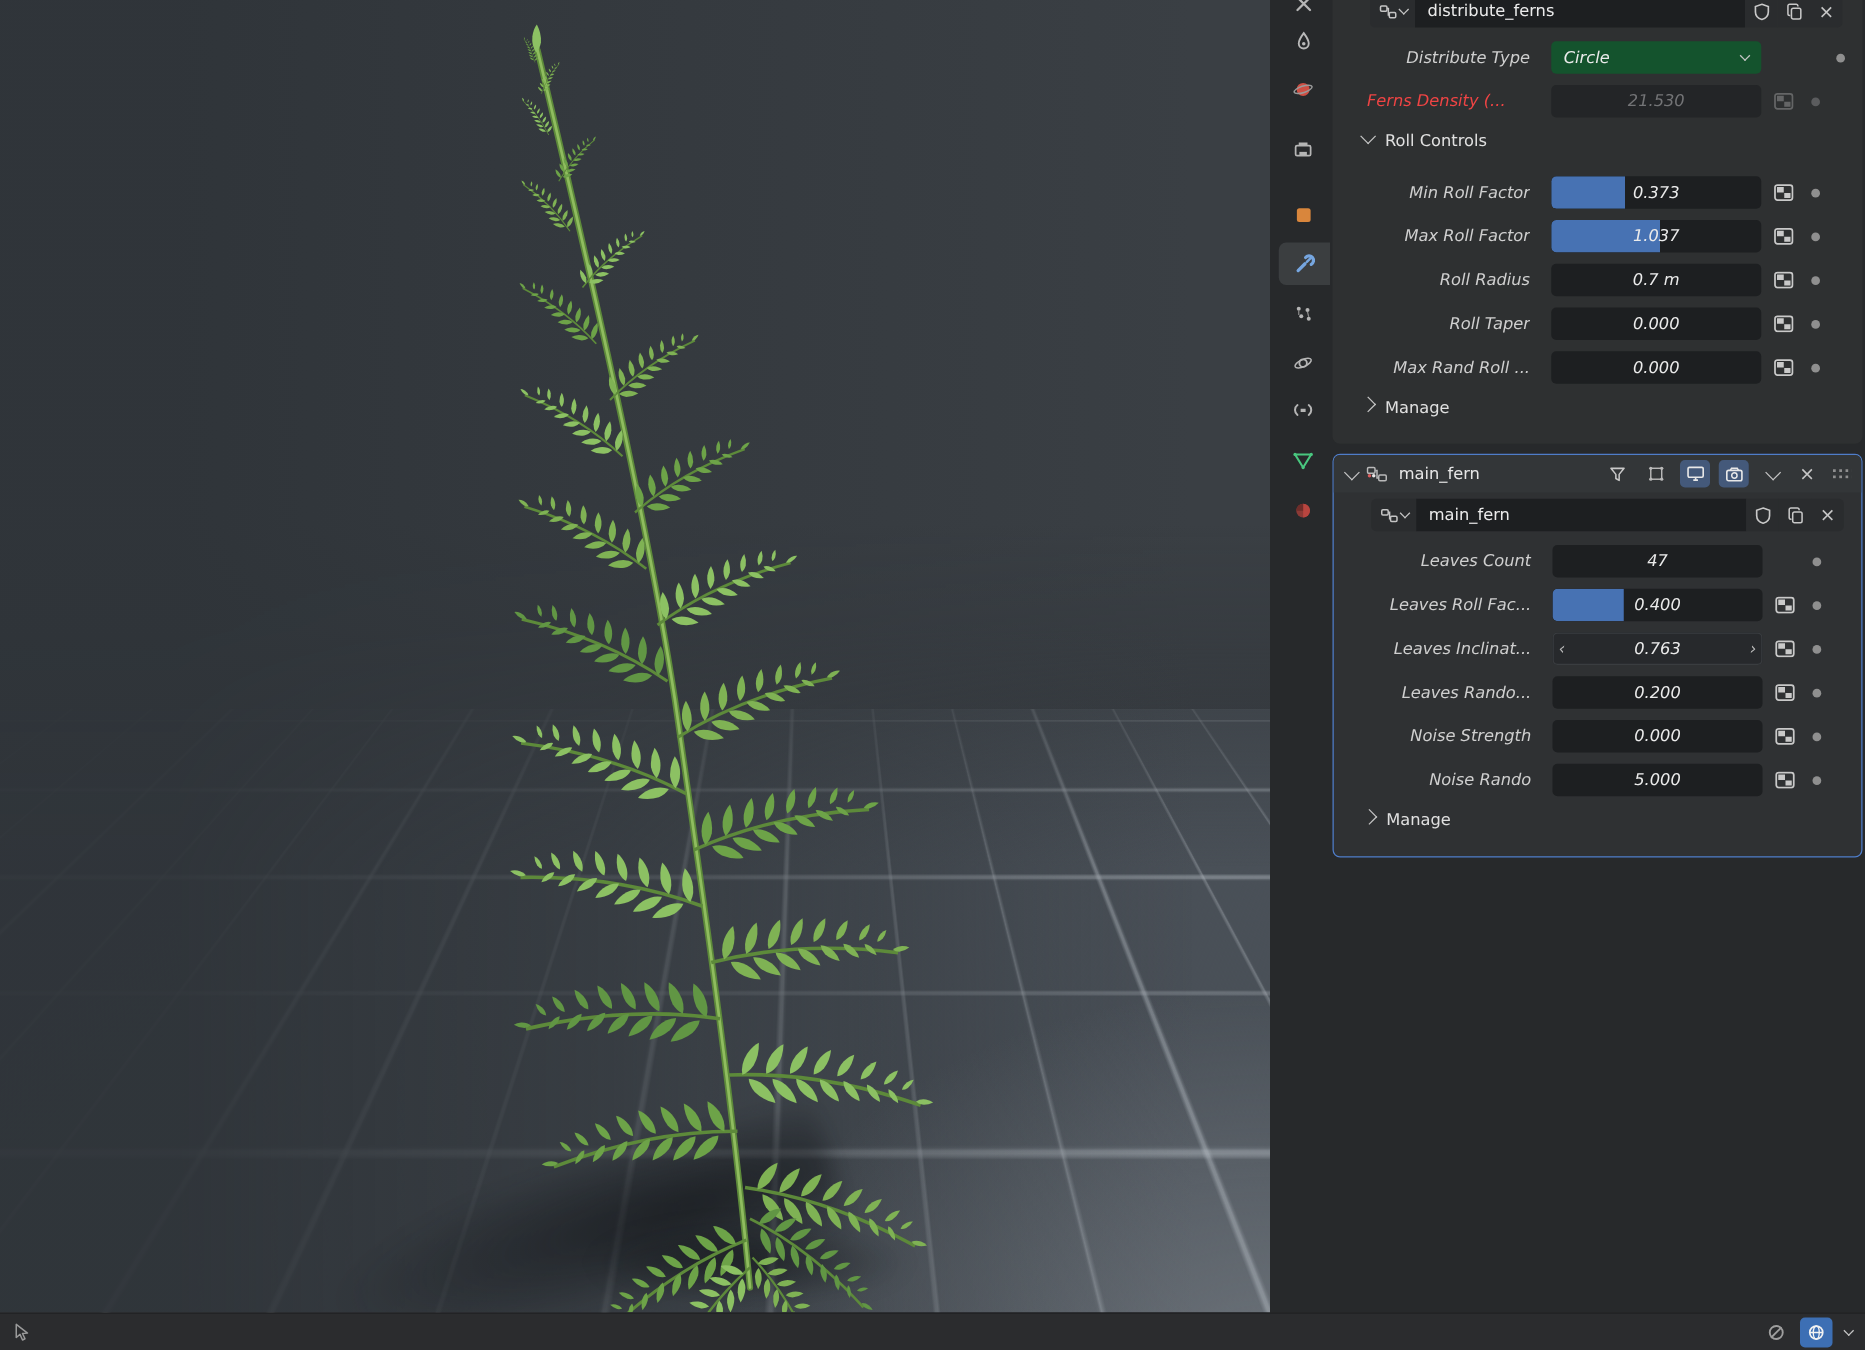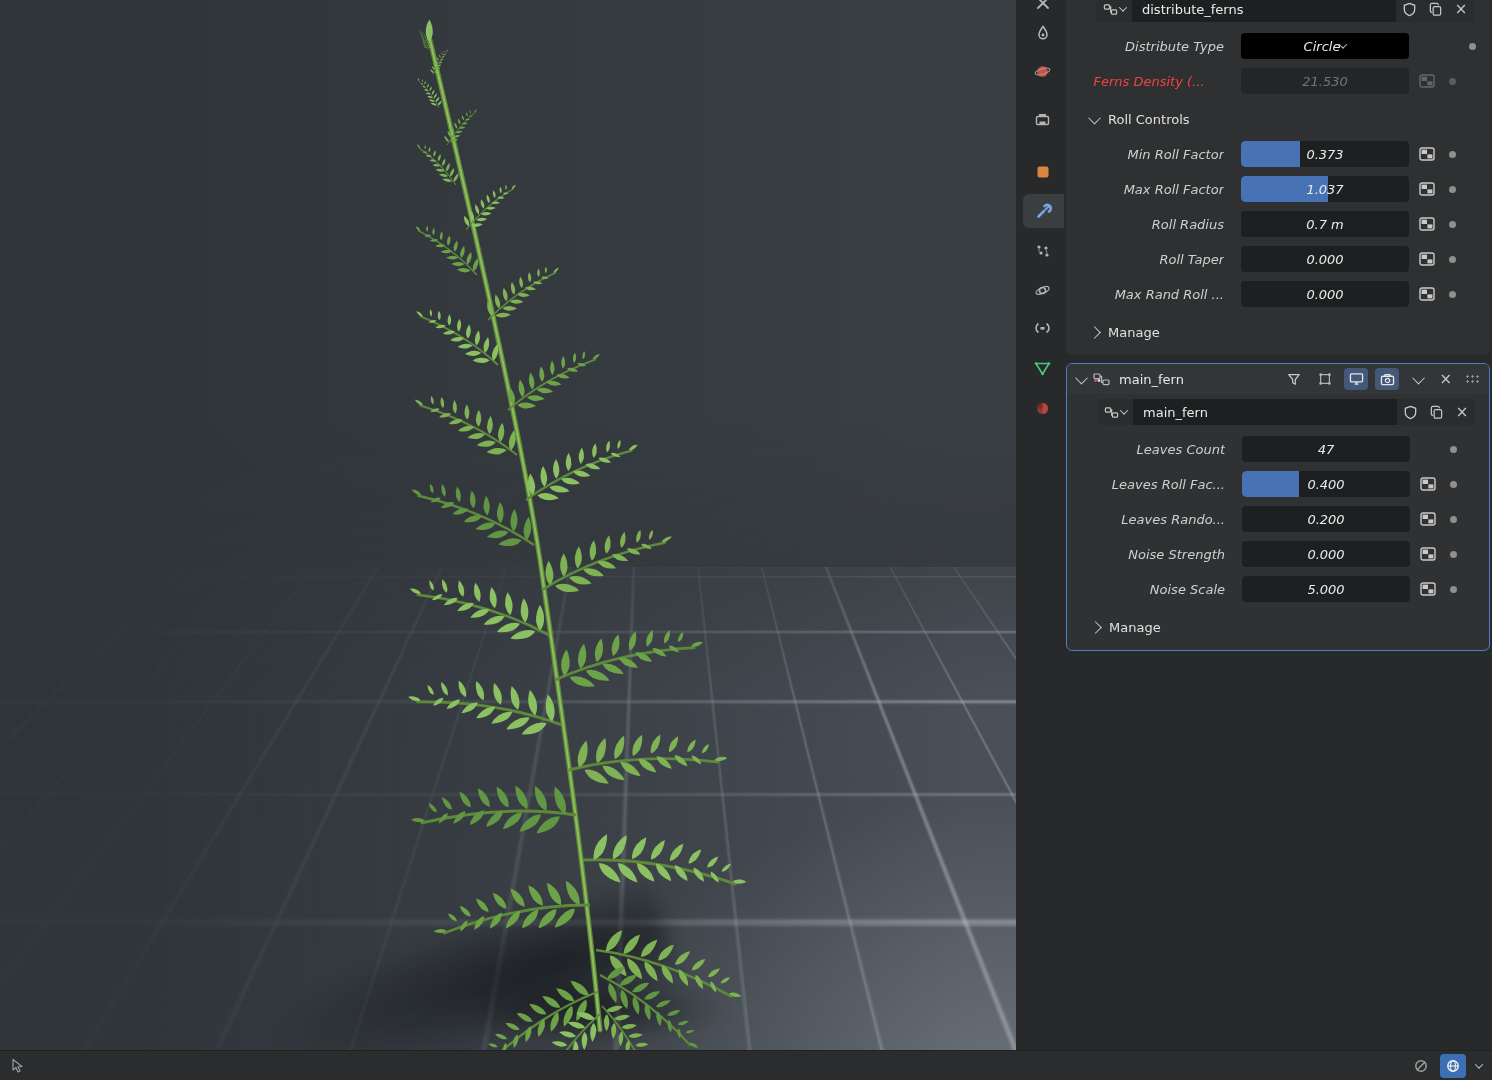--- a/index.html
+++ b/index.html
@@ -51,33 +51,33 @@
   .pblock.first{margin-top:-11px;padding-top:2px;}
   .pblock.active-mod{border:1.5px solid #4f7dc9;background:#2f3133;}
   .prow{display:flex;align-items:center;height:26px;margin:0 0 9px 0;padding-left:8px;font-style:italic;}
   .plabel{width:150px;margin-right:17px;text-align:right;font-size:13px;color:#cfcfcf;white-space:nowrap;overflow:hidden;flex:none;}
   .pfield{
     flex:none;width:168px;height:26px;background:#1d1f21;border-radius:4px;
     display:flex;align-items:center;justify-content:center;
     font-size:13px;color:#ebebeb;position:relative;overflow:hidden;cursor:default;
   }
   .pfield .val{position:relative;z-index:1;}
-  .pfield.dropdown{padding:0 10px;width:148px;background:#000000;}
+  .pfield.dropdown{justify-content:space-between;padding:0 10px;width:148px;background:#14532d;}
   .pfield .fill{position:absolute;left:0;top:0;bottom:0;background:#4772b3;border-radius:4px 0 0 4px;}
   .pfield.hovered{background:#27292c;box-shadow:inset 0 0 0 1px #3a3d40;}
   .stepper{position:absolute;top:0;bottom:0;display:flex;align-items:center;color:#b9b9b9;font-size:13px;z-index:2;}
   .stepper.left{left:5px}.stepper.right{right:5px}
   .attr-btn{width:24px;height:24px;margin-left:6px;display:flex;align-items:center;justify-content:center;flex:none;}
   .attr-spacer{width:30px;flex:none;}
   .dot{width:7px;height:7px;border-radius:50%;background:#8f8f8f;margin-left:10px;flex:none;}
   .prow.disabled .plabel{color:#ef4444;text-align:center;}
   .prow.disabled .pfield{background:#232527;color:#737476;}
   .prow.disabled .attr-btn{opacity:.35;}
   .prow.disabled .dot{background:#5b5c5e;}
-  .psection{display:flex;align-items:center;gap:9px;height:26px;margin:12px 0 9px 0;padding-left:24px;font-size:13px;color:#e0e0e0;}
+  .psection{display:flex;gap:9px;height:26px;margin:12px 0 9px 0;padding-left:24px;font-size:13px;color:#e0e0e0;}
   
   .name-row{display:flex;align-items:center;height:28px;margin:4px 0 10px 0;padding-left:30px;}
   .db-btn{width:36px;height:26px;background:#2a2c2e;border-radius:4px 0 0 4px;display:flex;align-items:center;justify-content:center;gap:2px;flex:none;}
   .name-field{flex:none;width:244px;height:26px;background:#1d1f21;display:flex;align-items:center;padding:0 10px;font-size:13px;color:#ebebeb;}
   .small-btn{width:26px;height:26px;background:#2a2c2e;display:flex;align-items:center;justify-content:center;flex:none;color:#c6c6c6;}
   .small-btn.last{border-radius:0 4px 4px 0;}
   .small-btn.close-x{font-size:15px;line-height:1;}
   
   .mod-header{display:flex;align-items:center;height:30px;background:#333638;border-radius:5px 5px 0 0;padding:0 8px 0 10px;margin-bottom:2px;gap:7px;}
   .mod-name{font-size:13px;color:#e6e6e6;margin:0 4px 0 2px;flex:none;}
@@ -493,20 +493,36 @@
       <div class="attr-btn">
         <svg width="16" height="14" viewBox="0 0 16 14">
             <rect x="1" y="1" width="14" height="12" rx="2" fill="none" stroke="#c9c9c9" stroke-width="1.4"></rect>
             <rect x="2.6" y="2.6" width="5.4" height="4.4" fill="#c9c9c9"></rect>
             <rect x="8.4" y="7.4" width="5" height="4" fill="#c9c9c9"></rect>
           </svg>
       </div>
       <span class="dot"></span>
     </div>
 
+    <div class="prow">
+      <div class="plabel">Leaves Inclinat...</div>
+      <div class="pfield hovered">
+        <span class="stepper left">‹</span>
+        <span class="val">0.763</span>
+        <span class="stepper right">›</span>
+      </div>
+      <div class="attr-btn">
+        <svg width="16" height="14" viewBox="0 0 16 14">
+            <rect x="1" y="1" width="14" height="12" rx="2" fill="none" stroke="#c9c9c9" stroke-width="1.4"></rect>
+            <rect x="2.6" y="2.6" width="5.4" height="4.4" fill="#c9c9c9"></rect>
+            <rect x="8.4" y="7.4" width="5" height="4" fill="#c9c9c9"></rect>
+          </svg>
+      </div>
+      <span class="dot"></span>
+    </div>
 
     <div class="prow">
       <div class="plabel">Leaves Rando...</div>
       <div class="pfield">
           <span class="val">0.200</span>
         </div>
       <div class="attr-btn">
         <svg width="16" height="14" viewBox="0 0 16 14">
             <rect x="1" y="1" width="14" height="12" rx="2" fill="none" stroke="#c9c9c9" stroke-width="1.4"></rect>
             <rect x="2.6" y="2.6" width="5.4" height="4.4" fill="#c9c9c9"></rect>
@@ -526,21 +542,21 @@
         <svg width="16" height="14" viewBox="0 0 16 14">
             <rect x="1" y="1" width="14" height="12" rx="2" fill="none" stroke="#c9c9c9" stroke-width="1.4"></rect>
             <rect x="2.6" y="2.6" width="5.4" height="4.4" fill="#c9c9c9"></rect>
             <rect x="8.4" y="7.4" width="5" height="4" fill="#c9c9c9"></rect>
           </svg>
       </div>
       <span class="dot"></span>
     </div>
 
     <div class="prow">
-      <div class="plabel">Noise Scale</div>
+      <div class="plabel">Noise Rando</div>
       <div class="pfield">
           <span class="val">5.000</span>
         </div>
       <div class="attr-btn">
         <svg width="16" height="14" viewBox="0 0 16 14">
             <rect x="1" y="1" width="14" height="12" rx="2" fill="none" stroke="#c9c9c9" stroke-width="1.4"></rect>
             <rect x="2.6" y="2.6" width="5.4" height="4.4" fill="#c9c9c9"></rect>
             <rect x="8.4" y="7.4" width="5" height="4" fill="#c9c9c9"></rect>
           </svg>
       </div>

